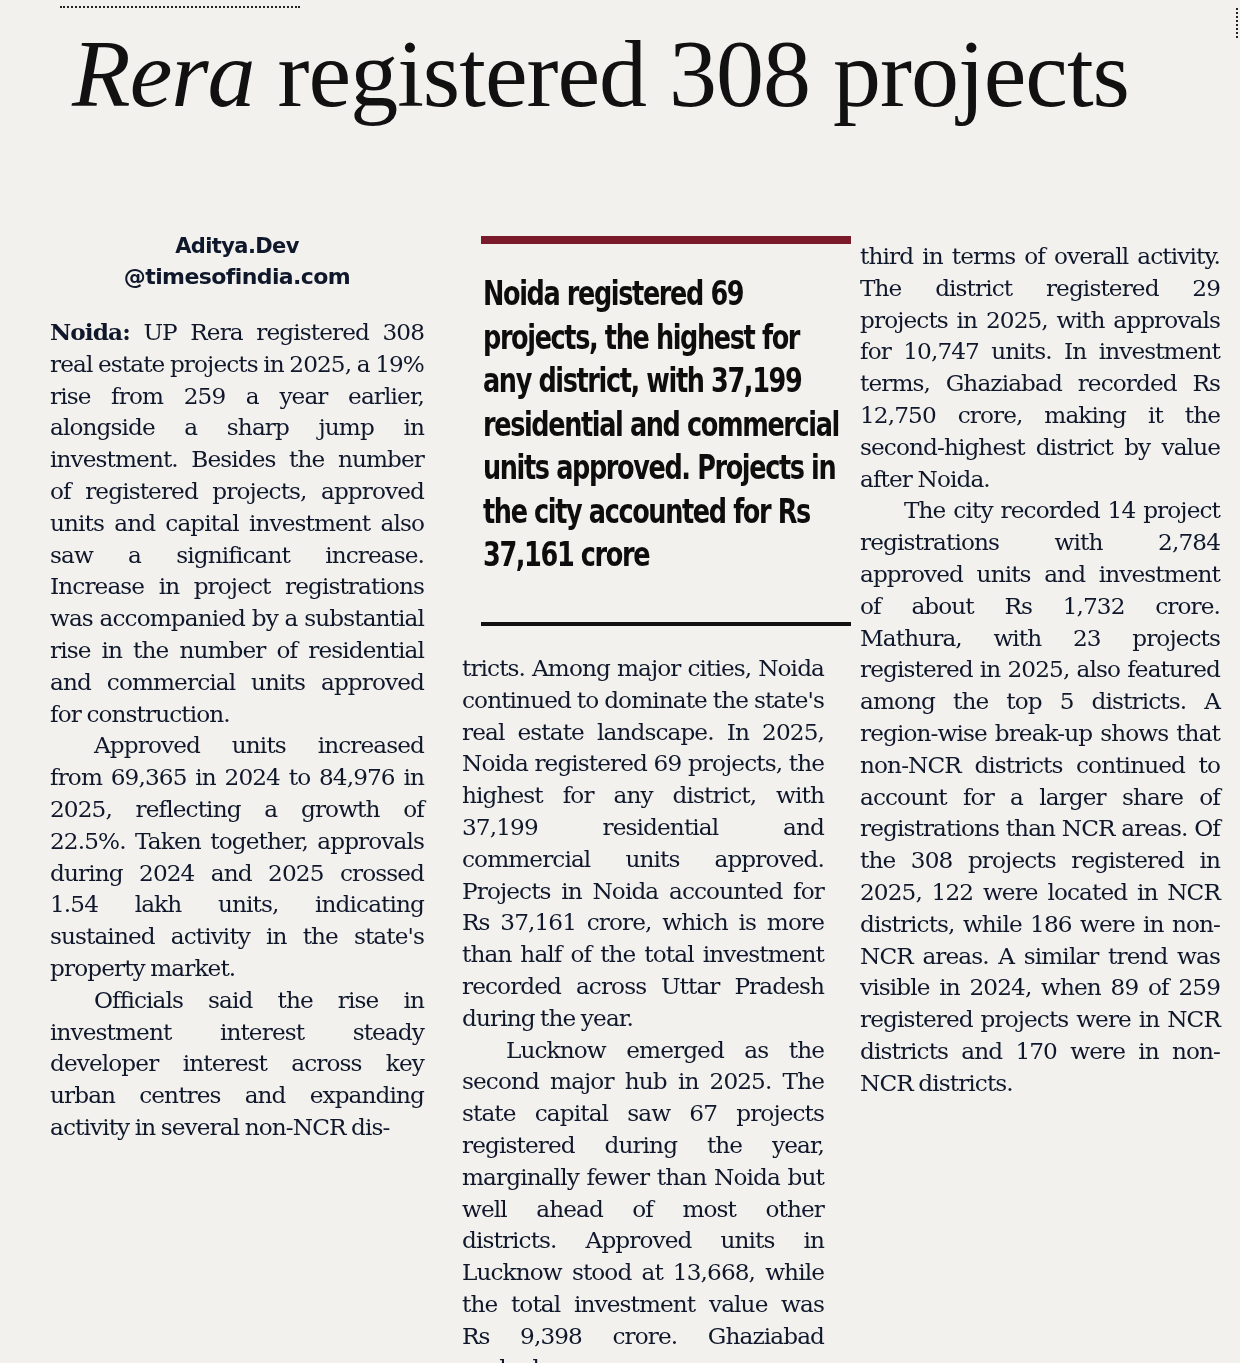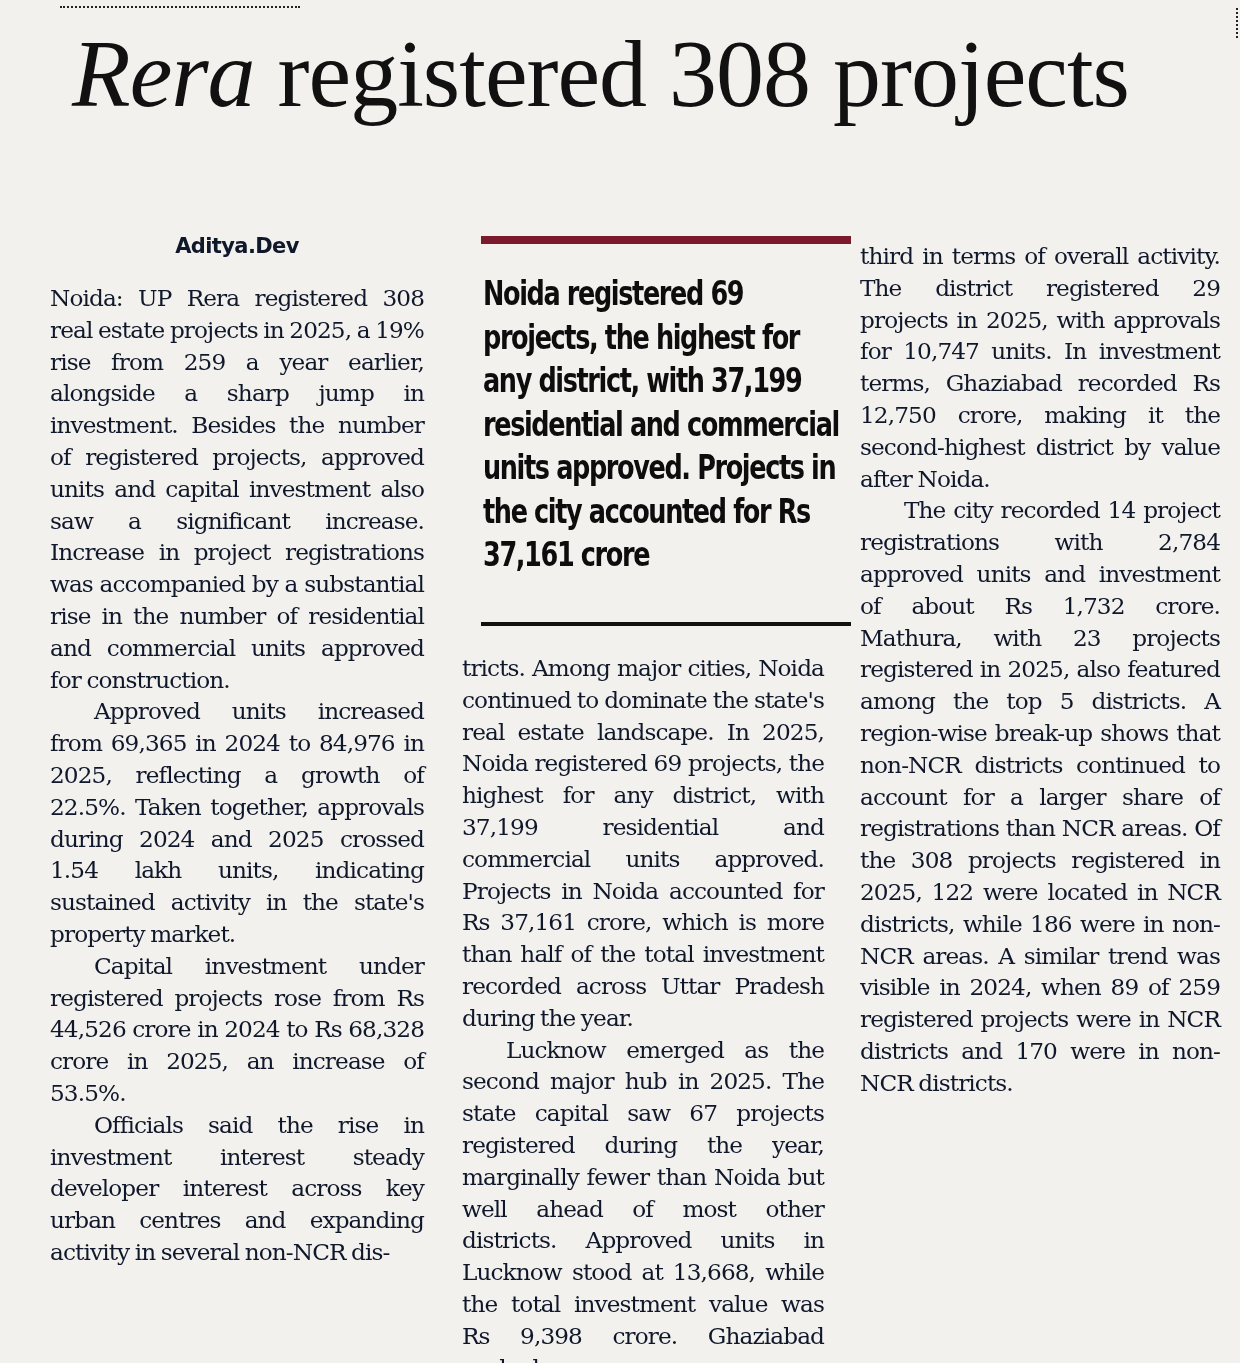--- a/index.html
+++ b/index.html
@@ -41,21 +41,21 @@
   .col-1 { left: 50px; width: 374px; }
   .col-2 { left: 462px; width: 362px; top: 652px; }
   .col-3 { left: 860px; width: 360px; top: 240px; }
 
   .byline {
     text-align: center; font-family: "DejaVu Sans", sans-serif;
     font-weight: bold; letter-spacing: -0.6px; margin-bottom: 22px;
   }
   .byline .name { display: block; font-size: 21px; line-height: 28px; }
   .byline .handle { display: block; font-size: 22px; line-height: 34px; font-weight: bold; }
-  .dateline { font-weight: normal; }
+  .dateline { font-weight: bold; }
 
   .pullquote {
     position: absolute; left: 455px; top: 236px; width: 370px; margin-left: 26px;
   }
   .pq-rule-top { height: 8px; background: #7a1a2a; }
   .pq-text {
     font-family: "DejaVu Sans Condensed", "DejaVu Sans", sans-serif;
     font-weight: bold; font-size: 33px; line-height: 43.5px;
     letter-spacing: -1.6px; color: #0d0d0d;
     margin: 28px 0 0 2px; transform: scaleX(0.86); transform-origin: left top;
@@ -69,24 +69,24 @@
 <div class="top-dots"></div>
 <div class="right-dots"></div>
 
 <h1 class="headline">
   <span class="l1"><em>Rera</em><span> registered 308 projects</span></span>
 </h1>
 
 <div class="col col-1">
   <div class="byline">
     <span class="name">Aditya.Dev</span>
+    <span class="handle">@timesofindia.com</span>
   </div>
   <p class="first"><span class="dateline">Noida:</span><span> UP Rera registered 308 real estate projects in 2025, a 19% rise from 259 a year earlier, alongside a sharp jump in investment. Besides the number of registered projects, approved units and capital investment also saw a significant increase. Increase in project registrations was accompanied by a substantial rise in the number of residential and commercial units approved for construction.</span></p>
   <p>Approved units increased from 69,365 in 2024 to 84,976 in 2025, reflecting a growth of 22.5%. Taken together, approvals during 2024 and 2025 crossed 1.54 lakh units, indicating sustained activity in the state's property market.</p>
-  <p>Capital investment under registered projects rose from Rs 44,526 crore in 2024 to Rs 68,328 crore in 2025, an increase of 53.5%.</p>
   <p>Officials said the rise in investment interest steady developer interest across key urban centres and expanding activity in several non-NCR dis-</p>
 </div>
 
 <div class="pullquote">
   <div class="pq-rule-top" style="background: rgb(122, 26, 42);"></div>
   <div class="pq-text">Noida registered 69 projects, the highest for any district, with 37,199 residential and commercial units approved. Projects in the city accounted for Rs 37,161 crore</div>
   <div class="pq-rule-bottom"></div>
 </div>
 
 <div class="col col-2">

